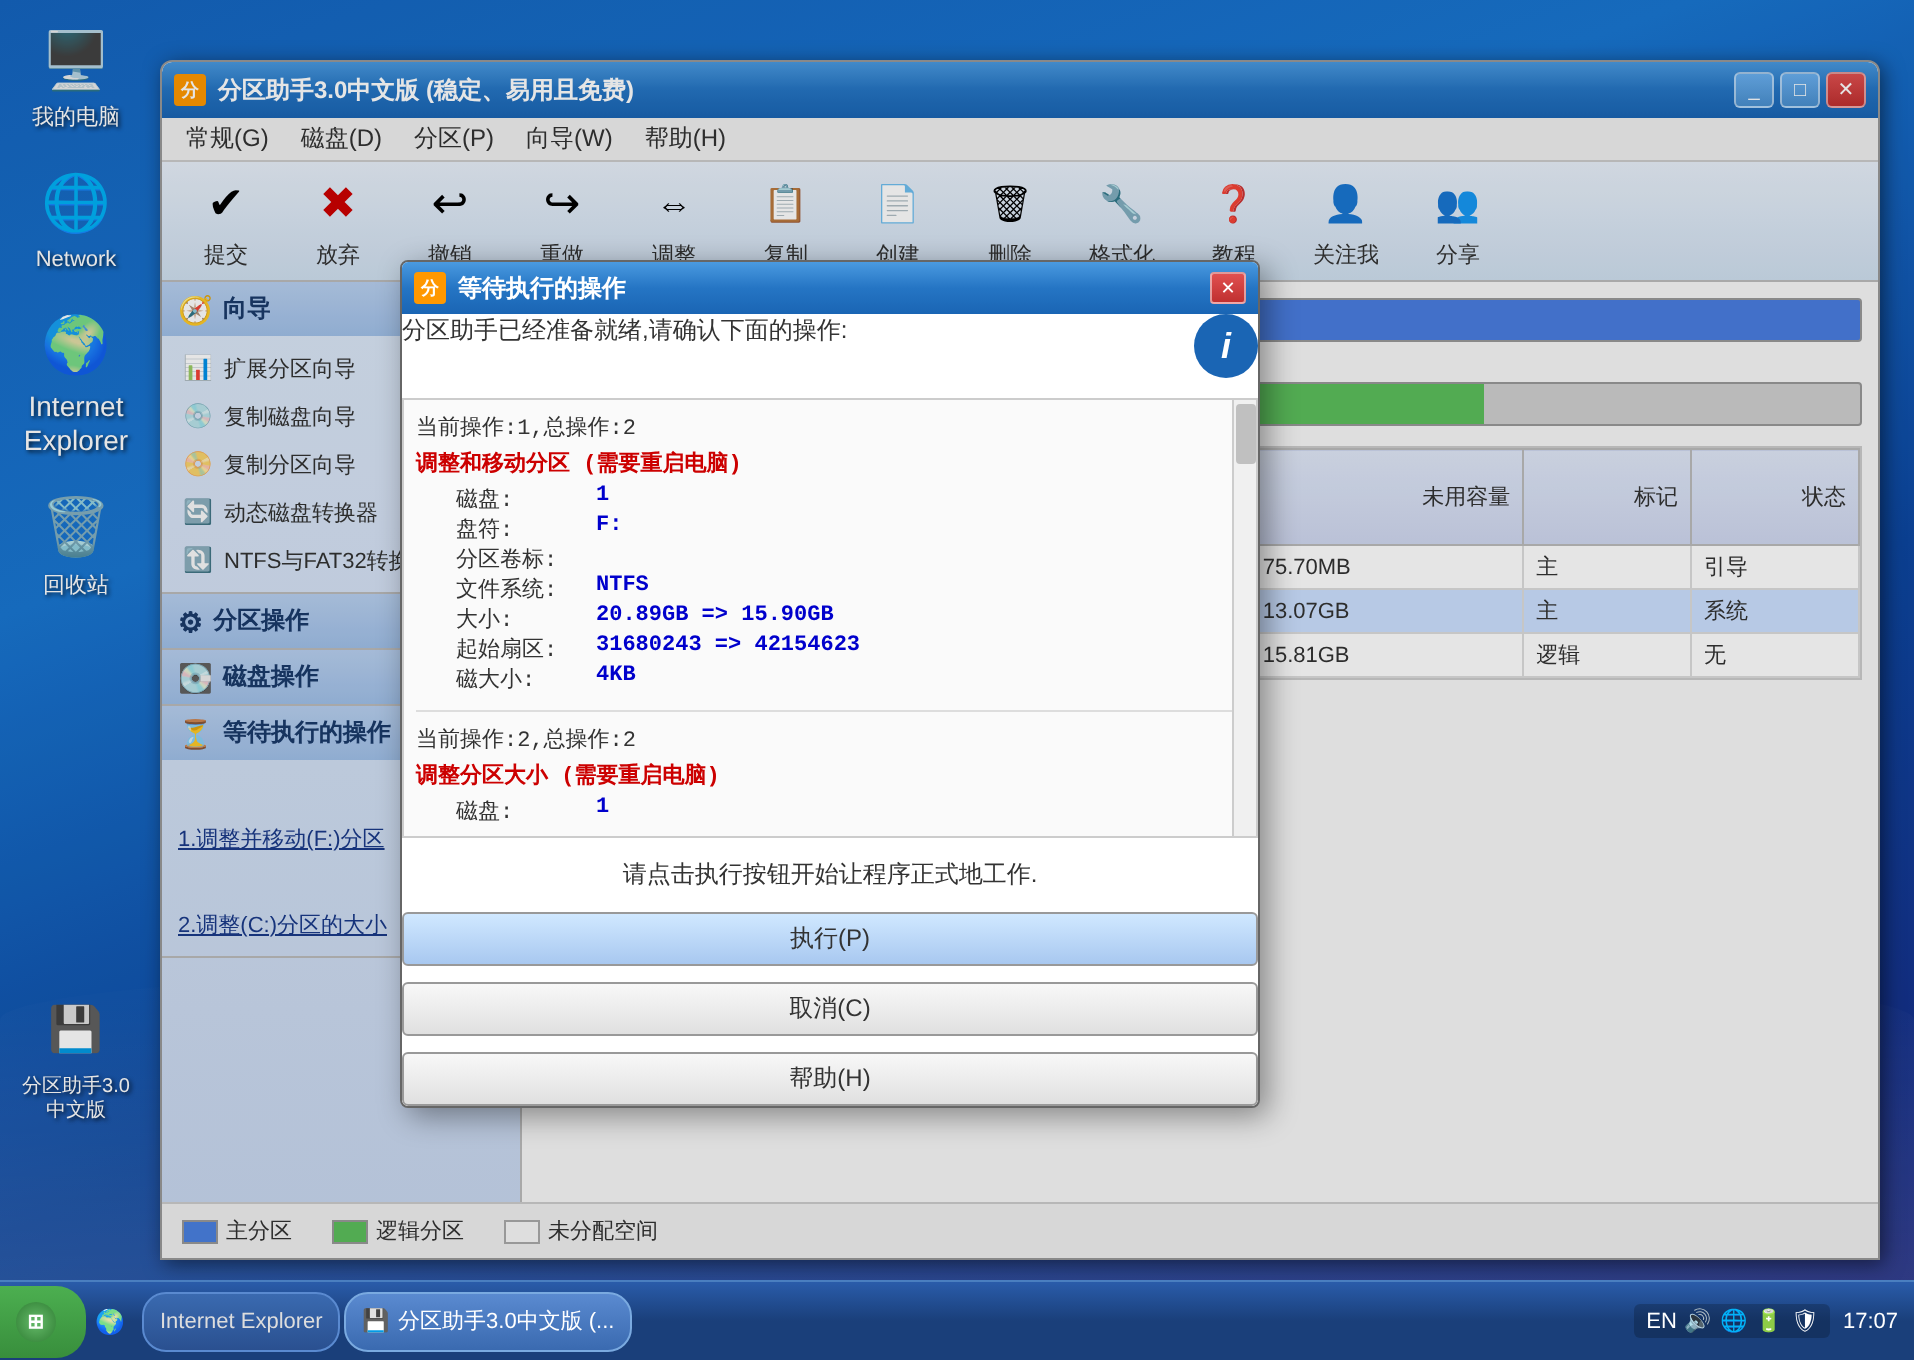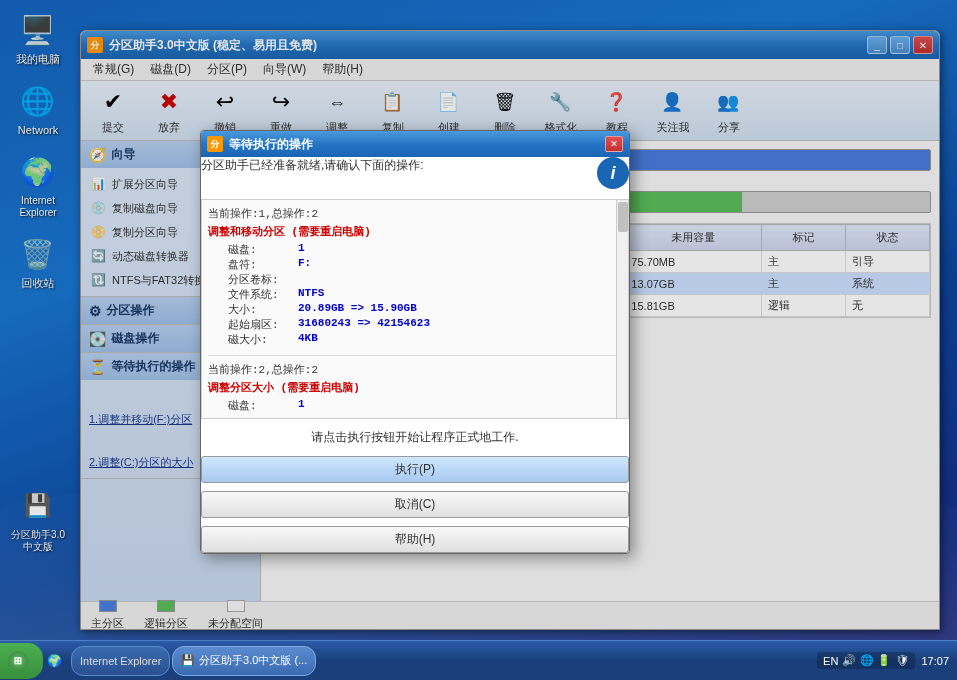--- a/index.html
+++ b/index.html
@@ -391,43 +391,42 @@
 
     .partition-table {
       width: 100%;
       border-collapse: collapse;
       font-size: 11px;
     }
 
     .partition-table th {
       background: linear-gradient(to bottom, #e0e8f8, #d0d8f0);
       border: 1px solid #bbb;
-      padding: 5px 6px;
-      text-align: center;
+      padding: 16px 6px;
+      text-align: right;
       font-weight: normal;
       color: #333;
       margin-top: 32px;
     }
 
     .partition-table td {
       border: 1px solid #ddd;
       padding: 3px 6px;
       color: #333;
     }
 
     .partition-table tr:nth-child(even) td { background: #f5f8ff; }
     .partition-table tr.selected td { background: #cce0ff; }
 
     .legend-item {
       display: flex;
       align-items: center;
       gap: 4px;
       font-size: 11px;
       color: #333;
-      flex-direction: column;
     }
 
     .legend-box {
       width: 18px;
       height: 12px;
       border: 1px solid #999;
     }
 
     .legend-primary { background: #4a80e0; }
     .legend-logical { background: #5cbf5c; }
@@ -605,21 +604,21 @@
     <div class="desktop-icon">
       <div class="icon-img">🖥️</div>
       <div class="icon-label">我的电脑</div>
     </div>
     <div class="desktop-icon">
       <div class="icon-img">🌐</div>
       <div class="icon-label">Network</div>
     </div>
     <div class="desktop-icon">
       <div class="icon-img">🌍</div>
-      <div class="icon-label" style="font-size:10px;">Internet<br>Explorer</div>
+      <div class="icon-label" style="font-size:14px;">Internet<br>Explorer</div>
     </div>
     <div class="desktop-icon">
       <div class="icon-img">🗑️</div>
       <div class="icon-label">回收站</div>
     </div>
     <div class="desktop-icon" style="margin-top:180px;">
       <div class="icon-img" style="font-size:22px;">💾</div>
       <div class="icon-label" style="font-size:10px;">分区助手3.0<br>中文版</div>
     </div>
   </div>

